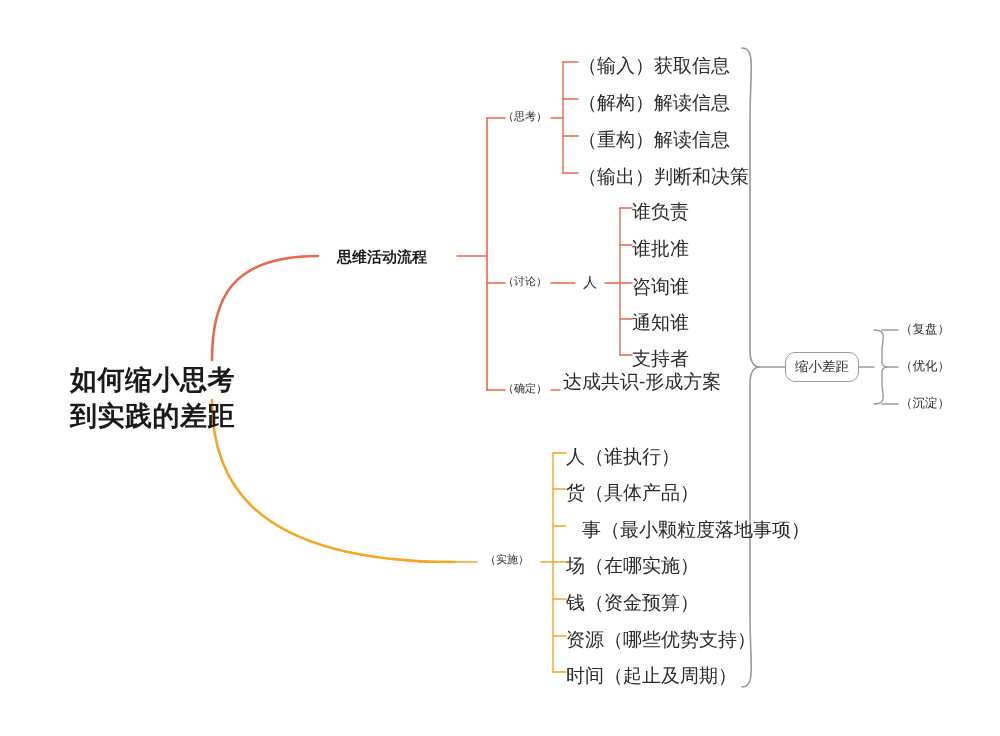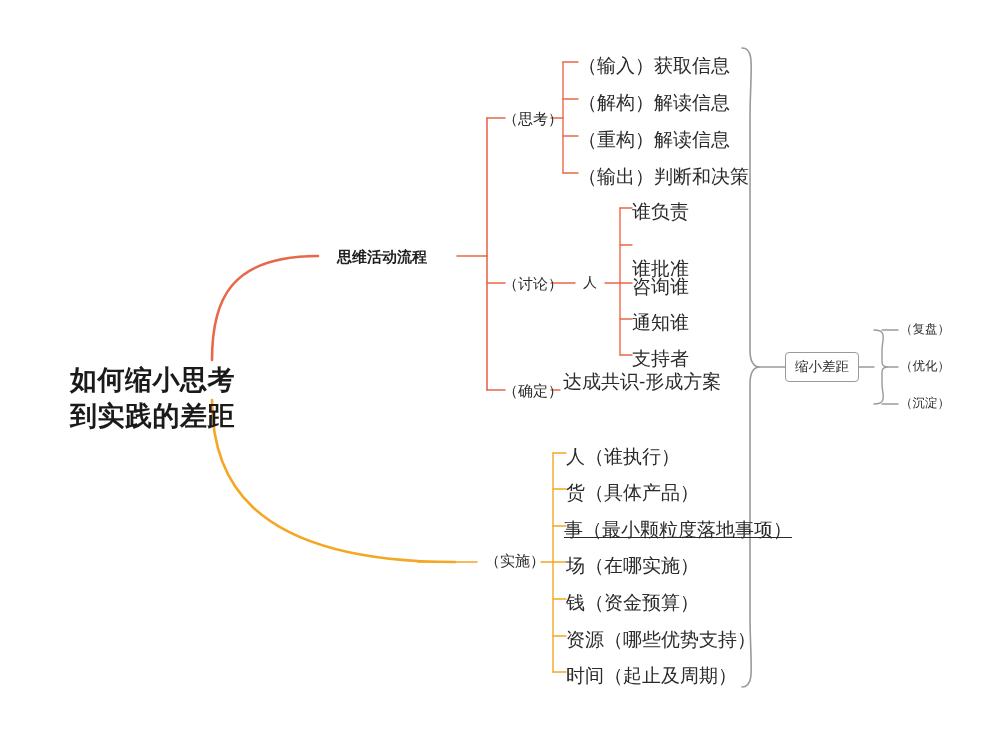--- a/index.html
+++ b/index.html
@@ -35,36 +35,36 @@
     font-weight: bold;
     color: #1a1a1a;
     letter-spacing: 0.5px;
   }
   .branch-label {
     font-size: 15px;
     font-weight: bold;
     color: #1f1f1f;
   }
   .stage-label {
-    font-size: 15px;
+    font-size: 11px;
     color: #2b2b2b;
   }
   .leaf-label {
     font-size: 19px;
     color: #2b2b2b;
   }
   .mid-label {
     font-size: 14px;
     color: #2b2b2b;
   }
   .boxed {
     font-size: 13.5px;
     color: #2b2b2b;
     border: 1.4px solid #9a9a9a;
-    border-radius: 4px;
+    border-radius: 10px;
     padding: 5px 9px;
     background: #ffffff;
   }
   .right-leaf {
     font-size: 12.5px;
     color: #2b2b2b;
   }
 </style>
 </head>
 <body>
@@ -132,33 +132,33 @@
 
   <div class="node stage-label" style="left:503px; top:109px;">（思考）</div>
   <div class="node leaf-label" style="left:578px; top:53px;">（输入）获取信息</div>
   <div class="node leaf-label" style="left:578px; top:90px;">（解构）解读信息</div>
   <div class="node leaf-label" style="left:578px; top:127px;">（重构）解读信息</div>
   <div class="node leaf-label" style="left:578px; top:164px;">（输出）判断和决策</div>
 
   <div class="node stage-label" style="left:503px; top:274px;">（讨论）</div>
   <div class="node mid-label" style="left:583px; top:273px;">人</div>
   <div class="node leaf-label" style="left:632px; top:199px;">谁负责</div>
-  <div class="node leaf-label" style="left:632px; top:236px;margin-top:20px;">谁批准</div>
+  <div class="node leaf-label" style="left:632px; top:236px;">谁批准</div>
   <div class="node leaf-label" style="left:632px; top:274px;">咨询谁</div>
   <div class="node leaf-label" style="left:632px; top:310px;">通知谁</div>
   <div class="node leaf-label" style="left:632px; top:346px;">支持者</div>
 
   <div class="node stage-label" style="left:503px; top:381px;">（确定）</div>
   <div class="node leaf-label" style="left:563px; top:369px;">达成共识-形成方案</div>
 
 
   <div class="node stage-label" style="left:485px; top:553px;font-family:Liberation Mono, monospace;">（实施）</div>
   <div class="node leaf-label" style="left:566px; top:444px;">人（谁执行）</div>
   <div class="node leaf-label" style="left:566px; top:480px;">货（具体产品）</div>
-  <div class="node leaf-label" style="left:564px; top:517px;text-decoration:underline;">事（最小颗粒度落地事项）</div>
+  <div class="node leaf-label" style="left:582px; top:517px;">事（最小颗粒度落地事项）</div>
   <div class="node leaf-label" style="left:566px; top:553px;">场（在哪实施）</div>
   <div class="node leaf-label" style="left:566px; top:590px;">钱（资金预算）</div>
   <div class="node leaf-label" style="left:566px; top:627px;">资源（哪些优势支持）</div>
   <div class="node leaf-label" style="left:566px; top:663px;">时间（起止及周期）</div>
 
   <div class="node boxed" style="left:785px; top:352px;">缩小差距</div>
   <div class="node right-leaf" style="left:900px; top:321px;">（复盘）</div>
   <div class="node right-leaf" style="left:900px; top:358px;">（优化）</div>
   <div class="node right-leaf" style="left:900px; top:395px;font-family:Liberation Serif, serif;">（沉淀）</div>
 

